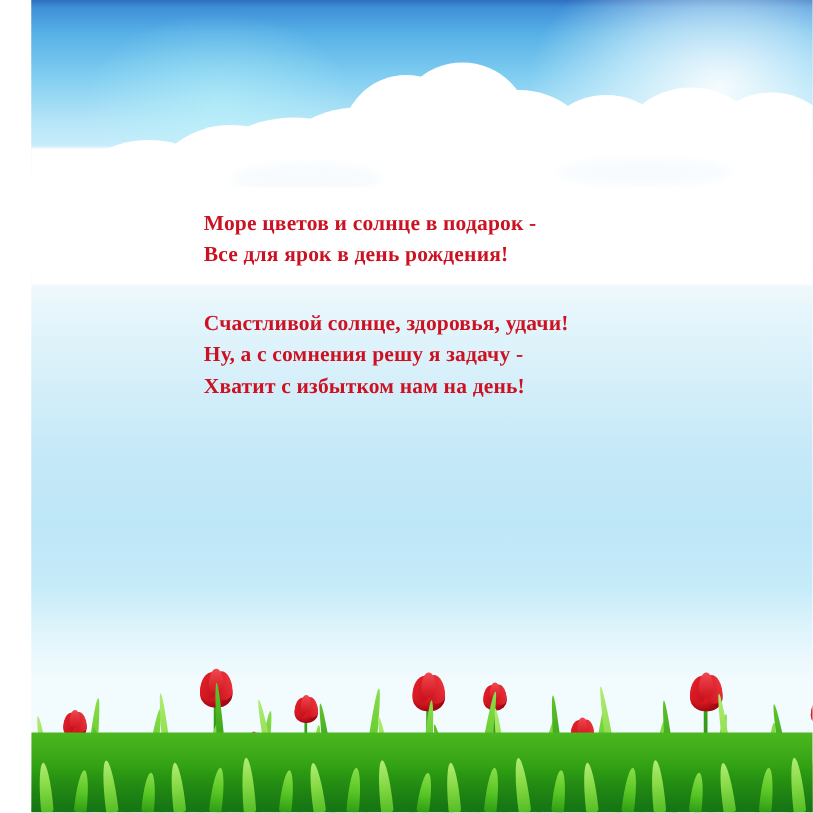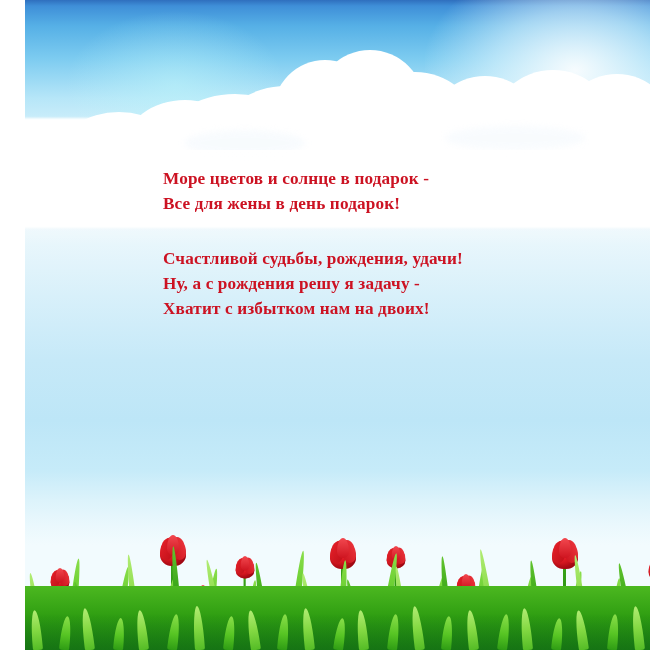--- a/index.html
+++ b/index.html
@@ -272,26 +272,26 @@
 
     <div class="puff tint" style="left:160px; top:130px; width:120px; height:26px; opacity:.55; filter:blur(3px);"></div>
     <div class="puff tint" style="left:420px; top:126px; width:140px; height:24px; opacity:.5; filter:blur(3px);"></div>
 
     <div class="cloud-fade"></div>
   </div>
 
   <div class="poem">
     <div class="stanza">
       <div class="line">Море цветов и солнце в подарок -</div>
-      <div class="line">Все для жены в день подарок!</div>
+      <div class="line">Все для ярок в день рождения!</div>
     </div>
     <div class="stanza">
-      <div class="line">Счастливой судьбы, рождения, удачи!</div>
-      <div class="line">Ну, а с рождения решу я задачу -</div>
-      <div class="line">Хватит с избытком нам на двоих!</div>
+      <div class="line">Счастливой солнце, здоровья, удачи!</div>
+      <div class="line">Ну, а с сомнения решу я задачу -</div>
+      <div class="line">Хватит с избытком нам на день!</div>
     </div>
   </div>
 
   <div class="grass">
 
     <div class="tulip small" style="left:22px; top:50px;">
       <div class="stem"></div>
         <div class="bud"></div>
         <div class="petal-l"></div>
         <div class="petal-r"></div>

